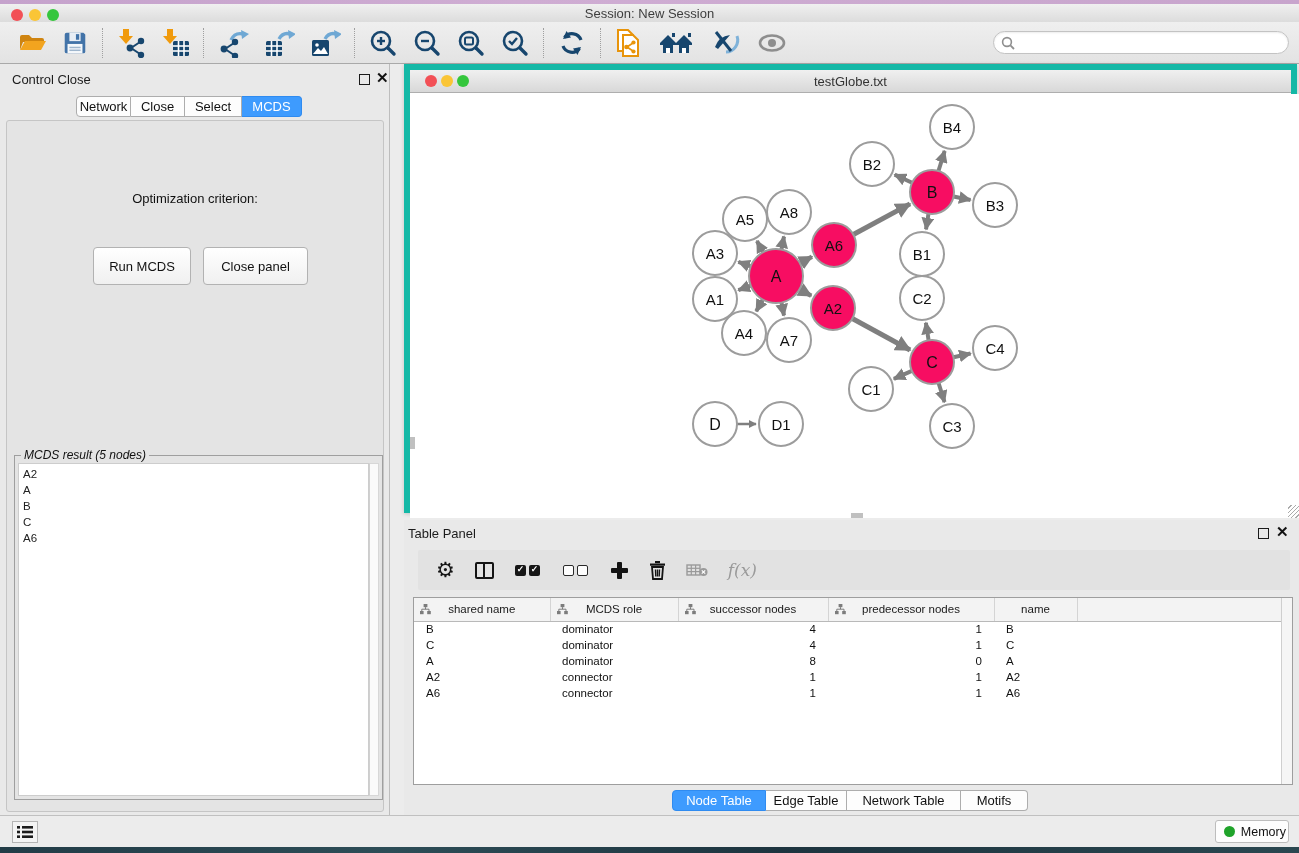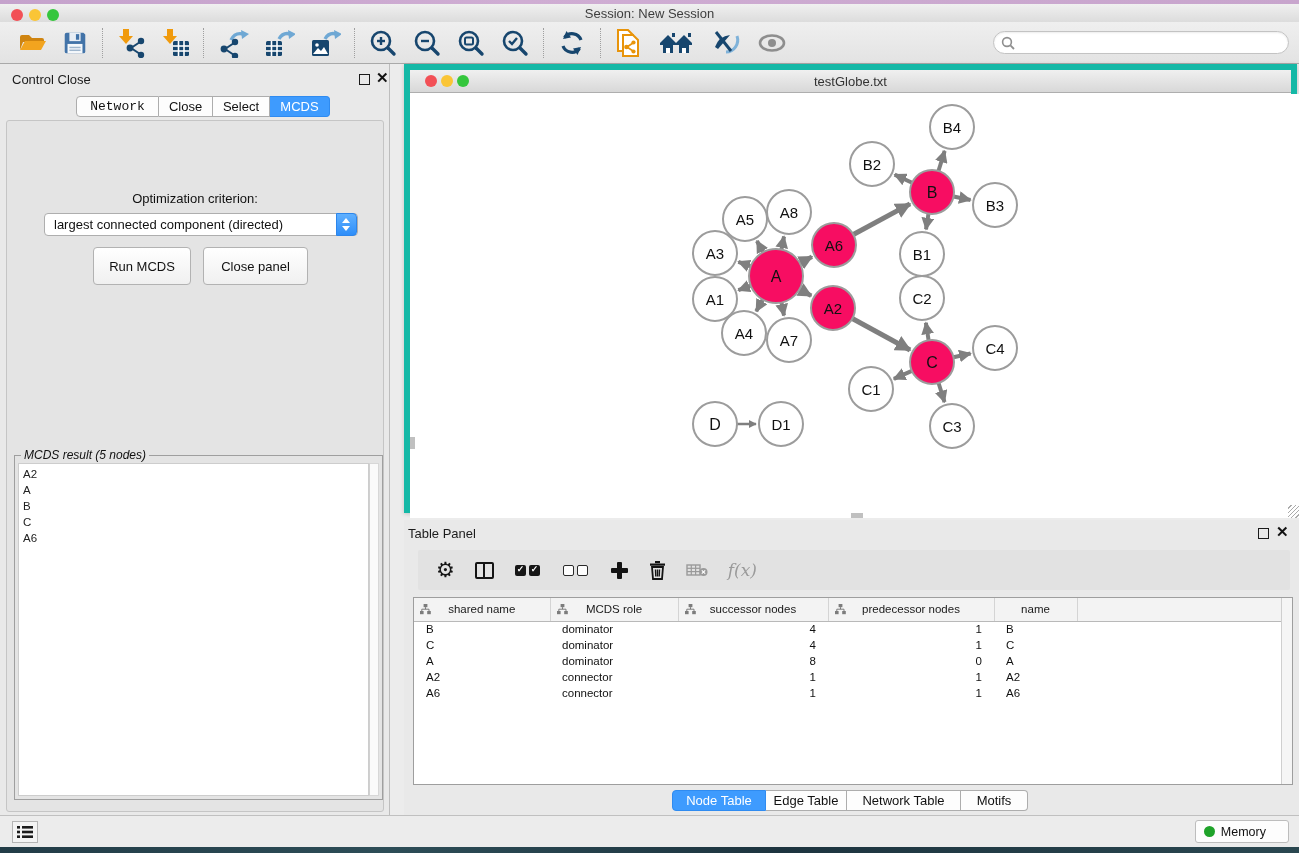--- a/index.html
+++ b/index.html
@@ -107,21 +107,21 @@
   td.l { text-align:left; }
   .tbl-scroll { position:absolute; top:0; right:0; bottom:0; width:11px;
     background:#f5f5f5; border-left:1px solid #cfcfcf; }
   .tp-tabs { position:absolute; top:270px; }
 
   
   .statusbar { position:absolute; left:0; top:815px; width:1299px; height:32px;
     background:#ececec; border-top:1px solid #c0c0c0; }
   .status-list-btn { position:absolute; left:12px; top:5px; width:26px; height:22px;
     background:#f4f4f4; border:1px solid #b5b5b5; display:flex; align-items:center; justify-content:center; }
-  .memory-btn { position:absolute; right:10px; top:4px; height:23px; padding:0 22px 0 8px;
+  .memory-btn { position:absolute; right:10px; top:4px; height:23px; padding:0 2px 0 8px;
     background:#fdfdfd; border:1px solid #bdbdbd; border-radius:3px;
     display:flex; align-items:center; gap:6px; font-size:12.5px; color:#111; }
   .memory-dot { width:11px; height:11px; border-radius:50%; background:#1fa32a; }
   .desktop-bottom { position:absolute; left:0; top:847px; width:1299px; height:6px;
     background:linear-gradient(90deg,#223c47,#2d4d57 30%,#1d343f 60%,#2a4750); }
 </style>
 </head>
 <body>
 
 <div id="app">
@@ -298,35 +298,28 @@
       <input type="text" placeholder="" style="">
     </div>
   </div>
 
   <div class="control-panel">
     <div class="panel-title">Control Close</div>
     <span class="float-ico" style="left:359px;"></span>
     <span class="close-ico" style="left:376px;">✕</span>
 
     <div class="seg-bar" id="cp-tabs" style="left:76px; top:32px;">
-        <div class="seg" style="width: 83px; font-family: Liberation Mono, monospace;">Network</div>
+        <div class="seg" style="width: 55px;">Network</div>
         <div class="seg" style="width: 54px;">Close</div>
         <div class="seg" style="width: 57px;">Select</div>
         <div class="seg active" style="width: 60px;">MCDS</div>
       </div>
 
     <div class="cp-inner">
       <div class="opt-label">Optimization criterion:</div>
-      <div class="dropdown">
-        <span class="dd-text">largest connected component (directed)</span>
-        <span class="dd-step">
-            <span class="up"></span>
-            <span class="dn"></span>
-          </span>
-      </div>
       <div class="btn" style="left:86px; top:126px; width:98px;">Run MCDS</div>
       <div class="btn" style="left:196px; top:126px; width:105px;">Close panel</div>
     </div>
 
     <div class="result-box">
       <span class="result-legend">MCDS result (5 nodes)</span>
       <div class="result-list" id="mcds-list">
           <div>A2</div>
           <div>A</div>
           <div>B</div>

